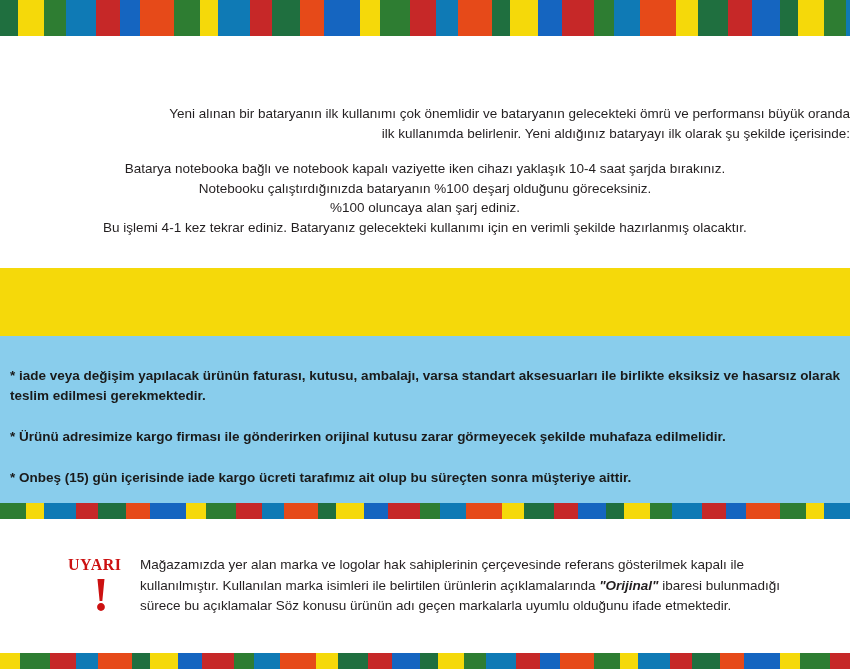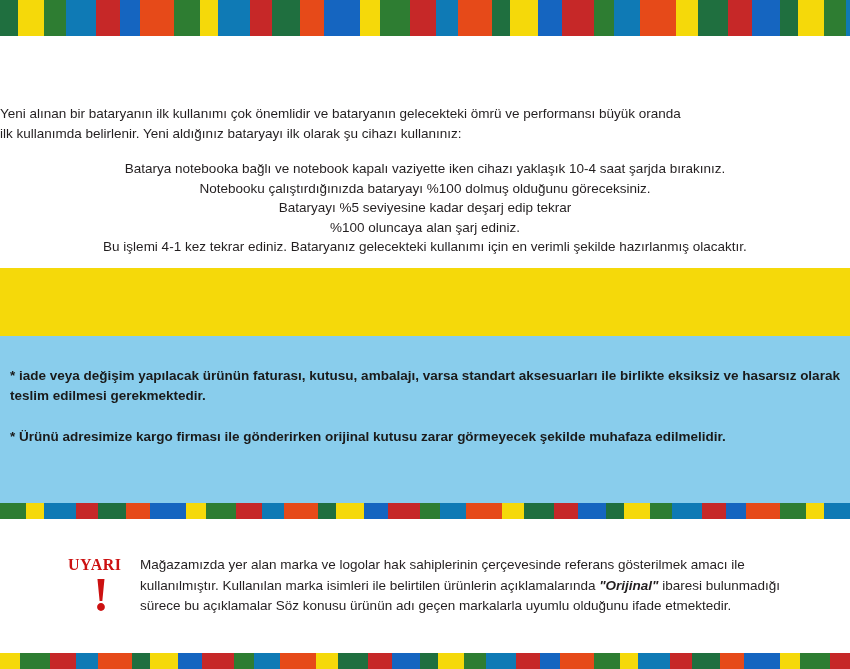--- a/index.html
+++ b/index.html
@@ -44,21 +44,21 @@
     left: 0;
     width: 850px;
     height: 232px;
     background: #ffffff;
   }
   .battery-intro {
     position: absolute;
     top: 68px;
     left: 0;
     width: 850px;
-    text-align: left;
+    text-align: right;
     font-size: 13.5px;
     color: #231f20;
     line-height: 1.45;
   }
   .battery-steps {
     position: absolute;
     top: 123px;
     left: 0;
     width: 850px;
     text-align: center;
@@ -181,36 +181,36 @@
       <i style="width: 28px; background: rgb(21, 101, 192);"></i>
       <i style="width: 18px; background: rgb(31, 111, 63);"></i>
       <i style="width: 26px; background: rgb(245, 217, 10);"></i>
       <i style="width: 22px; background: rgb(46, 125, 50);"></i>
       <i style="width: 30px; background: rgb(15, 122, 181);"></i>
     </div>
 
   <div class="battery-block">
     <div class="battery-intro">
       <div>Yeni alınan bir bataryanın ilk kullanımı çok önemlidir ve bataryanın gelecekteki ömrü ve performansı büyük oranda</div>
-      <div>ilk kullanımda belirlenir. Yeni aldığınız bataryayı ilk olarak şu cihazı kullanınız:</div>
+      <div>ilk kullanımda belirlenir. Yeni aldığınız bataryayı ilk olarak şu şekilde içerisinde:</div>
     </div>
     <div class="battery-steps">
       <div>Batarya notebooka bağlı ve notebook kapalı vaziyette iken cihazı yaklaşık 10-4 saat şarjda bırakınız.</div>
-      <div>Notebooku çalıştırdığınızda bataryayı  %100 dolmuş olduğunu göreceksiniz.</div>
-      <div>Bataryayı %5 seviyesine kadar deşarj edip tekrar</div>
+      <div>Notebooku çalıştırdığınızda bataryanın  %100 deşarj olduğunu göreceksiniz.</div>
       <div>%100 oluncaya alan şarj ediniz.</div>
       <div>Bu işlemi 4-1 kez tekrar ediniz. Bataryanız gelecekteki kullanımı için en verimli şekilde hazırlanmış olacaktır.</div>
     </div>
   </div>
 
   <div id="yellow-band"></div>
 
   <div id="returns-block">
     <div class="returns-item" id="returns-item-1">* Ürünü adresimize kargo firması ile gönderirken orijinal kutusu zarar görmeyecek şekilde muhafaza edilmelidir.</div>
     <div class="returns-item" id="returns-item-0">* iade veya değişim yapılacak ürünün faturası, kutusu, ambalajı, varsa standart aksesuarları ile birlikte eksiksiz ve hasarsız olarak teslim edilmesi gerekmektedir.</div>
+    <div class="returns-item" id="returns-item-2">* Onbeş (15) gün içerisinde iade  kargo ücreti tarafımız ait olup bu süreçten sonra müşteriye aittir.</div>
   </div>
 
   <div class="stripe-bar" id="mid-stripe">
       <i style="width: 26px; background: rgb(46, 125, 50);"></i>
       <i style="width: 18px; background: rgb(245, 217, 10);"></i>
       <i style="width: 32px; background: rgb(15, 122, 181);"></i>
       <i style="width: 22px; background: rgb(198, 40, 40);"></i>
       <i style="width: 28px; background: rgb(31, 111, 63);"></i>
       <i style="width: 24px; background: rgb(230, 74, 25);"></i>
       <i style="width: 36px; background: rgb(21, 101, 192);"></i>
@@ -238,21 +238,21 @@
       <i style="width: 20px; background: rgb(21, 101, 192);"></i>
       <i style="width: 34px; background: rgb(230, 74, 25);"></i>
       <i style="width: 26px; background: rgb(46, 125, 50);"></i>
       <i style="width: 18px; background: rgb(245, 217, 10);"></i>
       <i style="width: 32px; background: rgb(15, 122, 181);"></i>
     </div>
 
   <div id="warning-block">
     <div id="warning-label">UYARI</div>
     <div id="warning-exclaim">!</div>
-    <div id="warning-text"><span>Mağazamızda yer alan marka ve logolar hak sahiplerinin çerçevesinde referans gösterilmek amacı ile kullanılmıştır. Kullanılan marka isimleri ile belirtilen ürünlerin açıklamalarında </span><span class="orijinal">"Orijinal"</span><span> ibaresi bulunmadığı sürece bu açıklamalar Söz konusu ürünün adı geçen markalarla uyumlu olduğunu ifade etmektedir.</span></div>
+    <div id="warning-text"><span>Mağazamızda yer alan marka ve logolar hak sahiplerinin çerçevesinde referans gösterilmek kapalı ile kullanılmıştır. Kullanılan marka isimleri ile belirtilen ürünlerin açıklamalarında </span><span class="orijinal">"Orijinal"</span><span> ibaresi bulunmadığı sürece bu açıklamalar Söz konusu ürünün adı geçen markalarla uyumlu olduğunu ifade etmektedir.</span></div>
   </div>
 
   <div class="stripe-bar" id="bottom-stripe">
       <i style="width: 20px; background: rgb(245, 217, 10);"></i>
       <i style="width: 30px; background: rgb(46, 125, 50);"></i>
       <i style="width: 26px; background: rgb(198, 40, 40);"></i>
       <i style="width: 22px; background: rgb(15, 122, 181);"></i>
       <i style="width: 34px; background: rgb(230, 74, 25);"></i>
       <i style="width: 18px; background: rgb(31, 111, 63);"></i>
       <i style="width: 28px; background: rgb(245, 217, 10);"></i>

